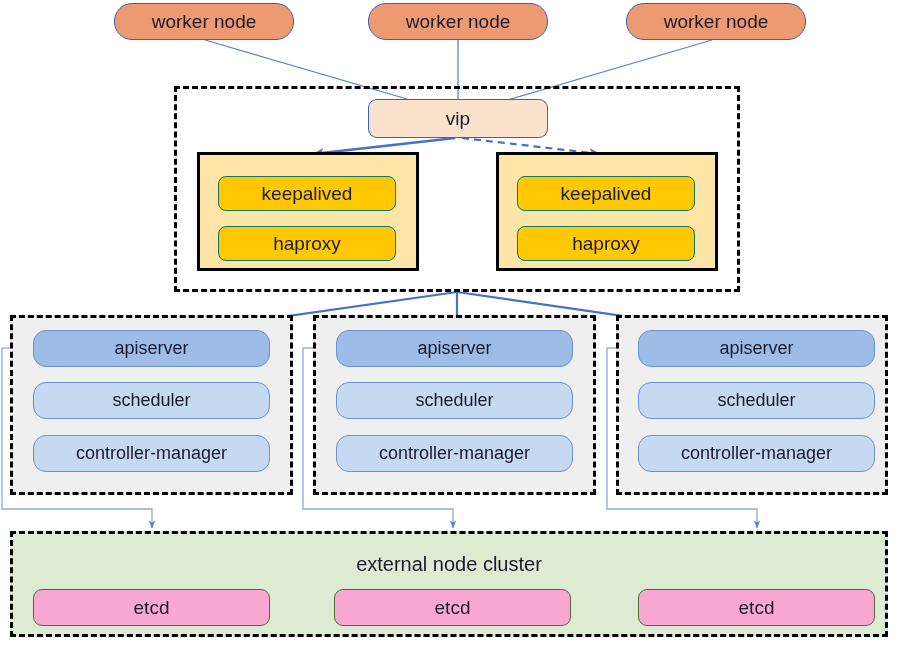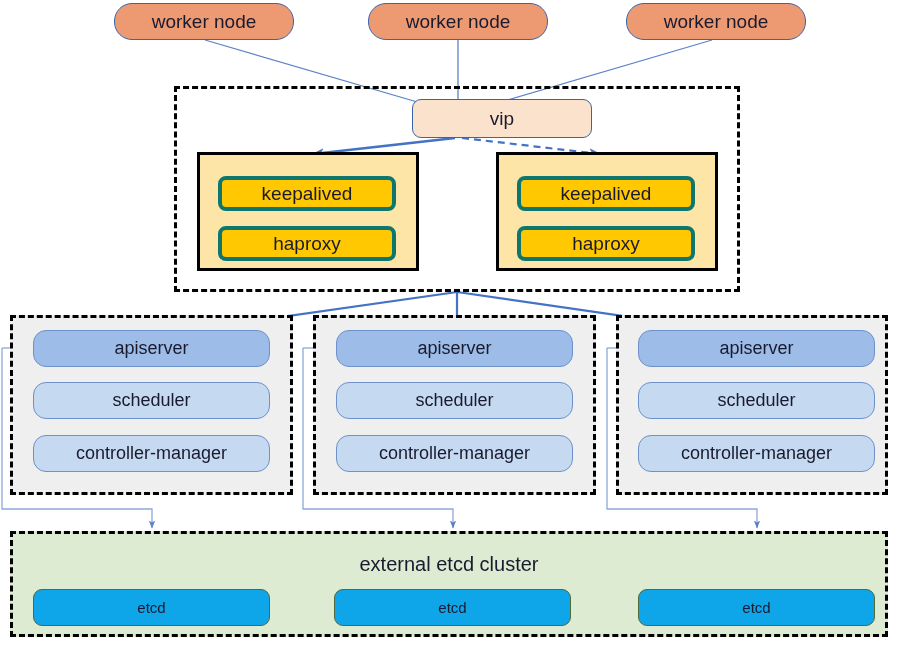--- a/index.html
+++ b/index.html
@@ -41,41 +41,40 @@
     border: 1px solid #3C64AC;
     border-radius: 18px;
     font-size: 19px;
   }
   
   .vip {
     background: #FBE2CD;
     border: 1px solid #3C64AC;
     border-radius: 9px;
     font-size: 19px;
-    margin-left: 44px;
   }
   
   .ha-container {
     position: absolute;
     box-sizing: border-box;
     border: 3px dashed #000000;
     background: transparent;
     z-index: 1;
   }
   
   .lb-host {
     position: absolute;
     box-sizing: border-box;
     background: #FCE5A6;
     border: 3px solid #000000;
     z-index: 1;
   }
   .svc {
     background: #FFC800;
-    border: 4px solid #0f766e;
+    border: 1px solid #0f766e;
     border-radius: 8px;
     font-size: 19px;
   }
   
   .cp-panel {
     position: absolute;
     box-sizing: border-box;
     background: #EFEFEF;
     border: 3px dashed #000000;
     z-index: 1;
@@ -99,24 +98,24 @@
   }
   .etcd-title {
     position: absolute;
     width: 100%;
     text-align: center;
     font-size: 20px;
     color: #1a1a2e;
     z-index: 2;
   }
   .etcd-box {
-    background: #0ea5e9;
+    background: #f9a8d4;
     border: 1px solid #4E6B3D;
     border-radius: 9px;
-    font-size: 15px;
+    font-size: 19px;
   }
 </style>
 </head>
 <body>
 
 <div id="canvas">
 
   <svg id="edges" viewBox="0 0 898 649" xmlns="http://www.w3.org/2000/svg">
     <defs>
       <marker id="ah-thin" markerWidth="9" markerHeight="9" refX="7.5" refY="3.2" orient="auto" markerUnits="userSpaceOnUse">
@@ -234,21 +233,21 @@
     <span>apiserver</span>
   </div>
   <div class="node comp" style="left:638px; top:382px; width:237px; height:37px;">
     <span>scheduler</span>
   </div>
   <div class="node comp" style="left:638px; top:435px; width:237px; height:37px;">
     <span>controller-manager</span>
   </div>
 
   <div class="etcd-cluster" style="left:10px; top:531px; width:878px; height:106px;">
-    <div class="etcd-title" style="top:19px;">external etcd cluster</div>
+    <div class="etcd-title" style="top:19px;">external node cluster</div>
   </div>
   <div class="node etcd-box" style="left:33px; top:589px; width:237px; height:37px;">
     <span>etcd</span>
   </div>
   <div class="node etcd-box" style="left:334px; top:589px; width:237px; height:37px;">
     <span>etcd</span>
   </div>
   <div class="node etcd-box" style="left:638px; top:589px; width:237px; height:37px;">
     <span>etcd</span>
   </div>

